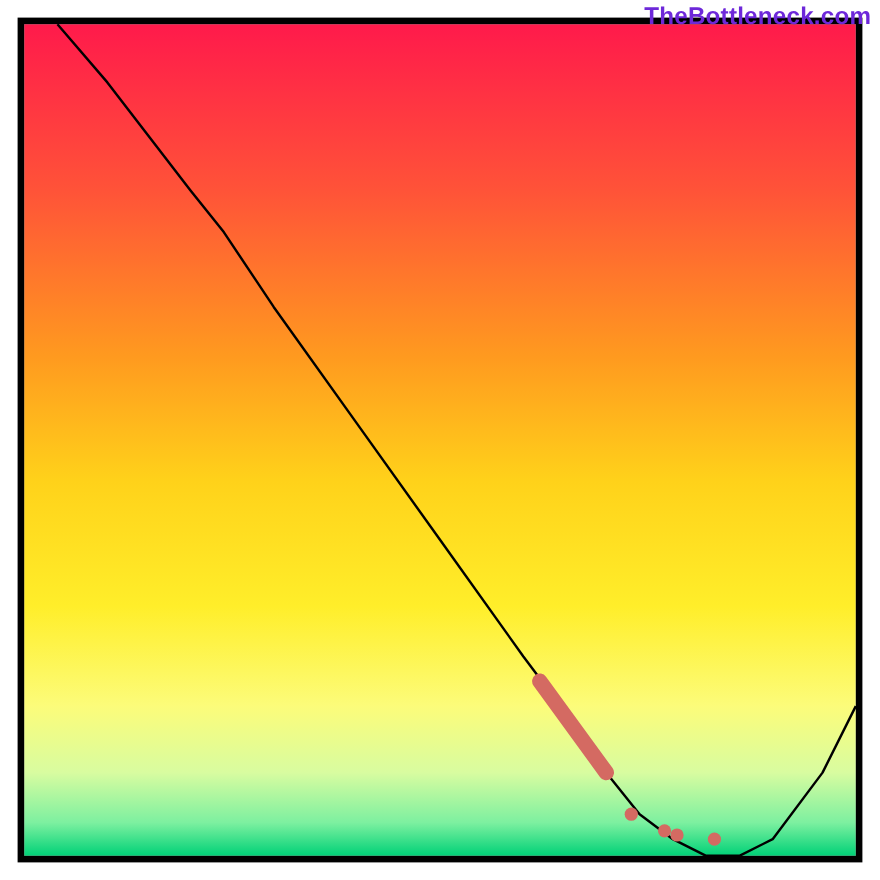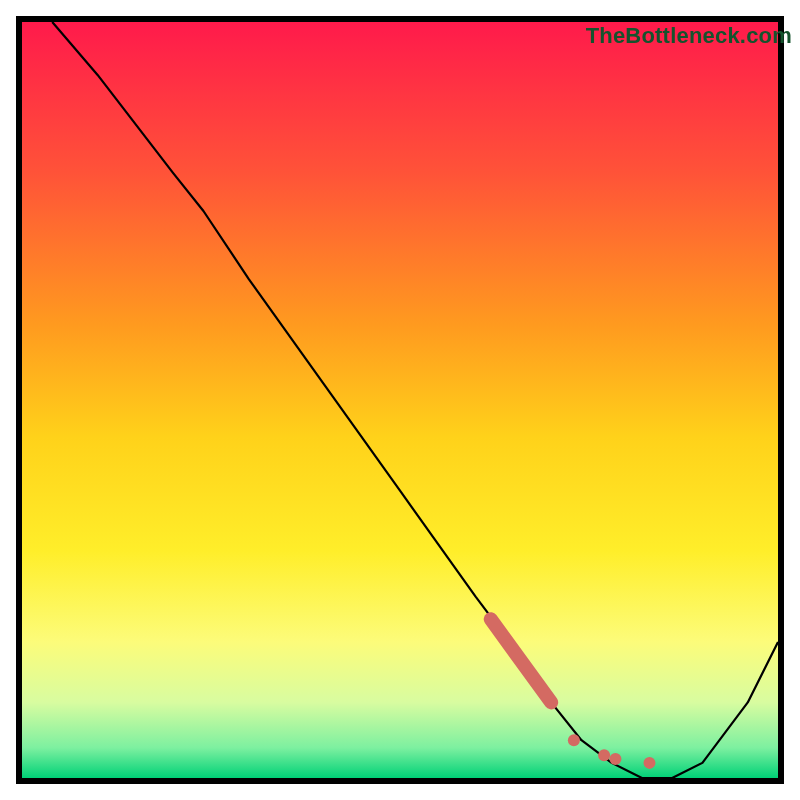--- a/index.html
+++ b/index.html
@@ -18,23 +18,22 @@
   svg {
     display: block;
   }
   .watermark {
     position: absolute;
     top: 2px;
     right: 8px;
     font-family: Arial, Helvetica, sans-serif;
     font-size: 22px;
     font-weight: 600;
-    color: #14532d;
+    color: #6d28d9;
     letter-spacing: 0.2px;
-    margin-top: 21px;
   }
 </style>
 </head>
 <body>
 
 <div class="chart-container">
   <svg id="chart-svg" width="800" height="800" viewBox="0 0 800 800">
       <defs>
         <linearGradient id="bg-grad" x1="0" y1="0" x2="0" y2="1">
           <stop offset="0%" stop-color="#ff1a4b"></stop>

